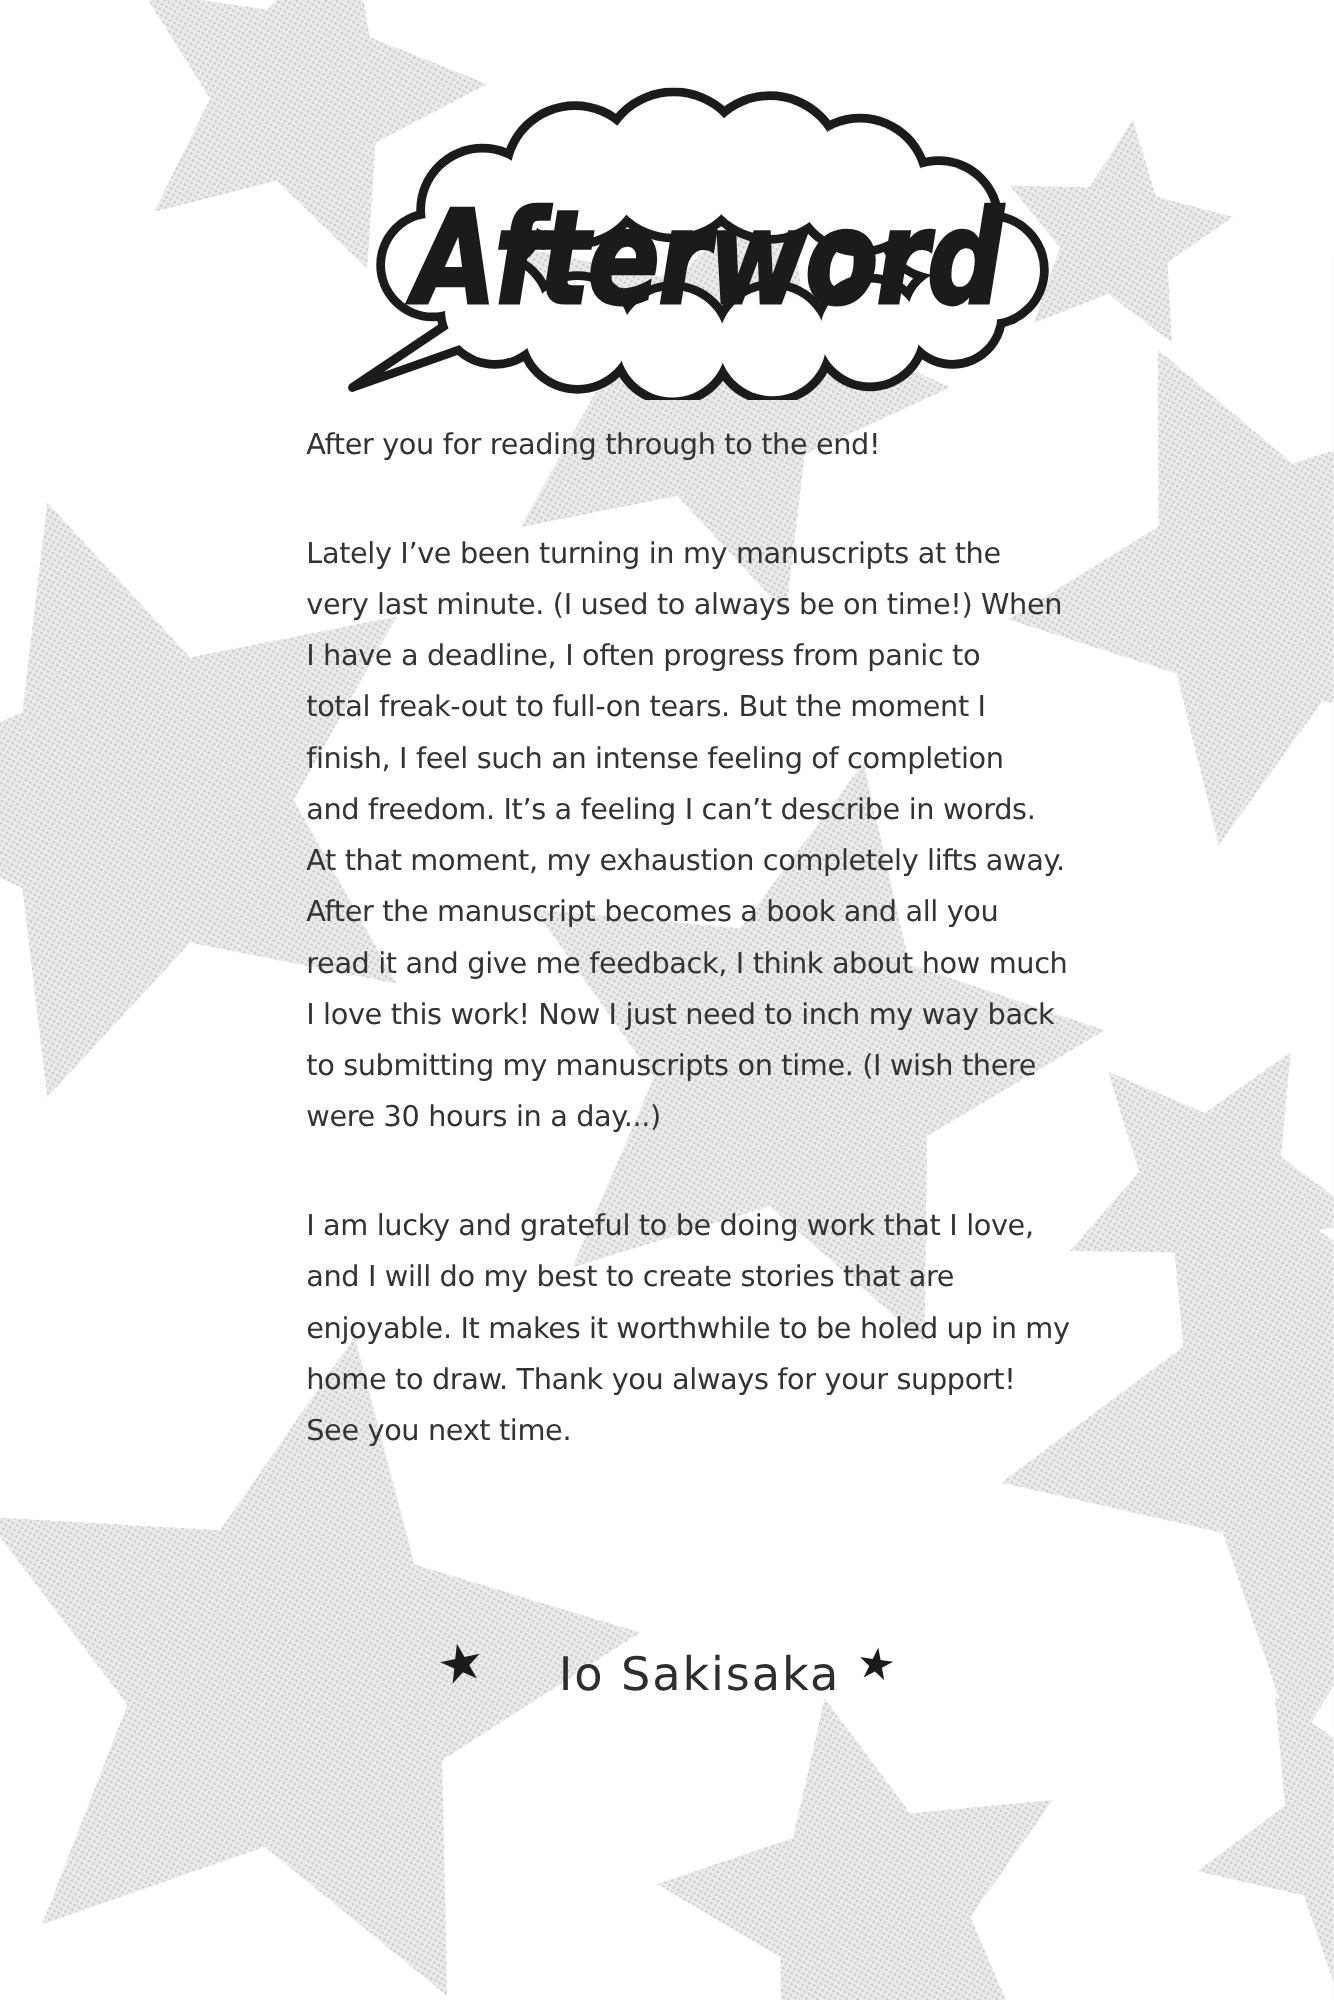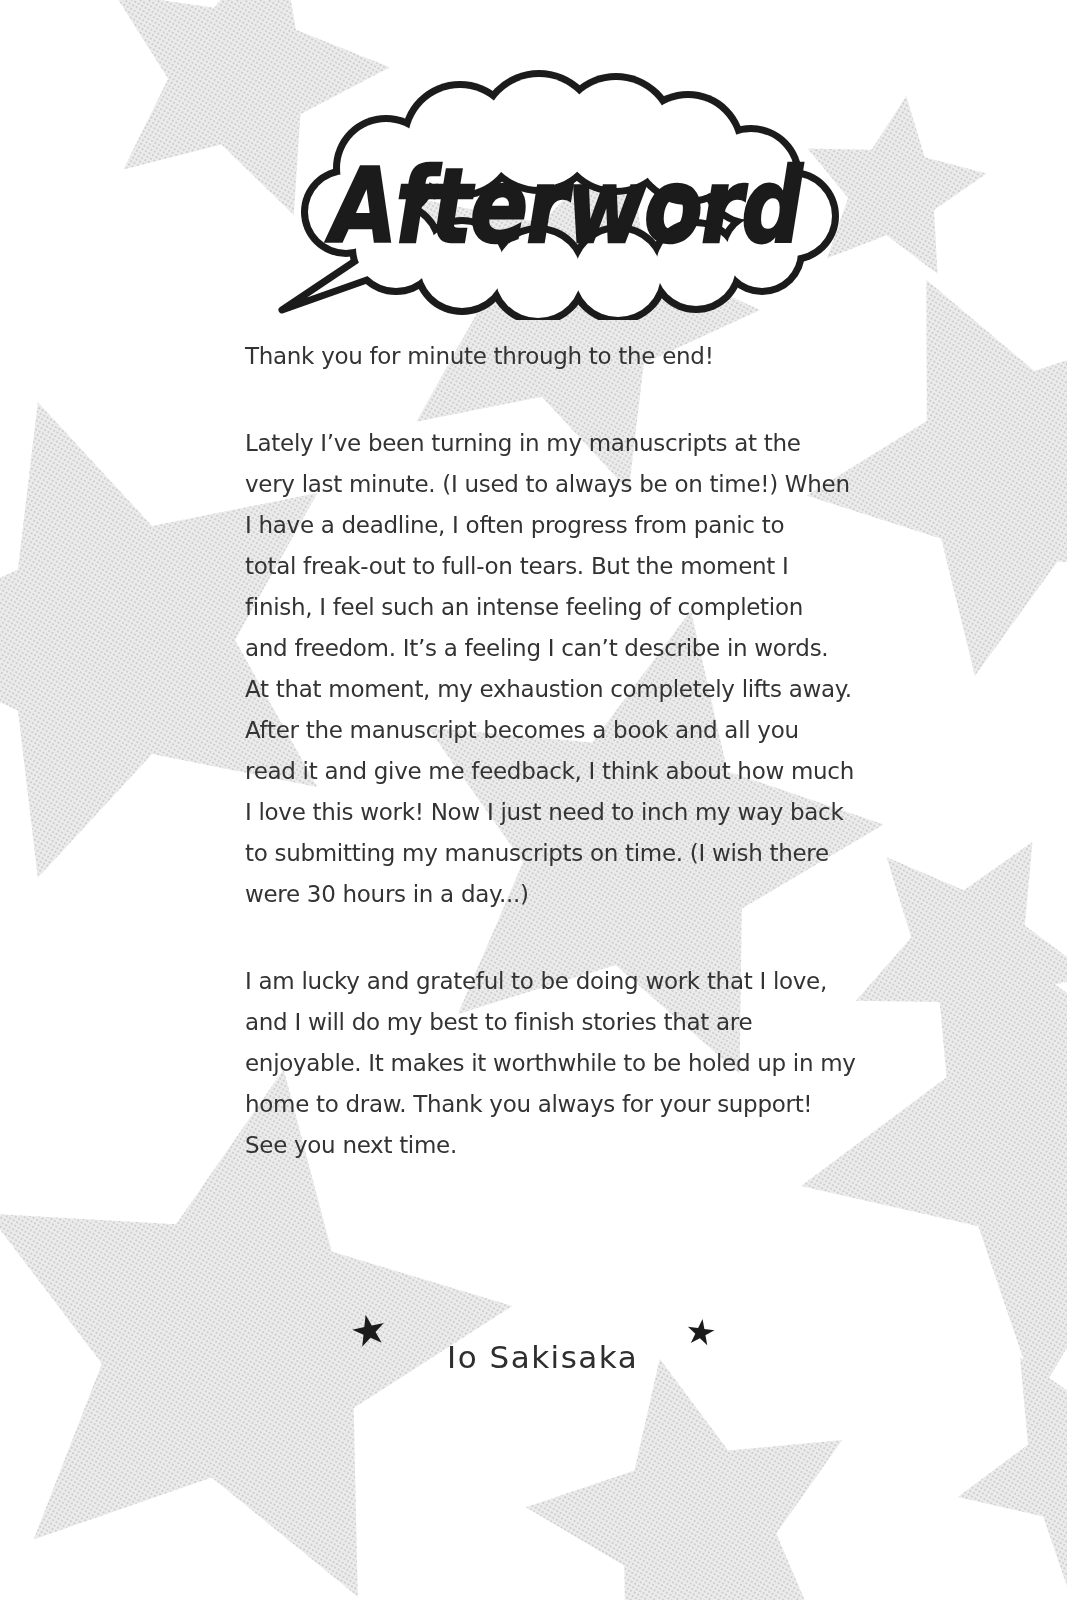--- a/index.html
+++ b/index.html
@@ -41,21 +41,21 @@
     color:var(--text);
     font-size:23px;line-height:41px;letter-spacing:-0.3px;
   }
   .body-text p{margin:0 0 46px 0;white-space:pre-line;}
   .signature{position:absolute;left:0;top:0;width:1067px;height:120px;z-index:2;}
   .sig-star{position:absolute;color:var(--outline);}
   .sig-star.left{left:350px;top:1306px;font-size:42px;transform:rotate(-12deg);}
   .sig-star.right{left:685px;top:1312px;font-size:35px;transform:rotate(8deg);}
   .sig-name{
     position:absolute;left:447px;top:1318px;
-    color:var(--signature);font-size:31px;letter-spacing:1.5px;margin-top:21px;
+    color:var(--signature);font-size:37px;letter-spacing:1.5px;
   }
 </style>
 </head>
 <body>
 
 <div class="page">
 
   <svg class="stars-layer" width="1067" height="1600" viewBox="0 0 1067 1600">
     <defs>
       <pattern id="halftone-pattern" width="4" height="4" patternUnits="userSpaceOnUse" patternTransform="rotate(30)">
@@ -110,35 +110,35 @@
         <circle cx="274" cy="205" r="43"></circle>
         <circle cx="198" cy="196" r="42"></circle>
         <circle cx="132" cy="178" r="40"></circle>
       </g>
       <text class="title-text" x="302" y="172" text-anchor="middle" textLength="470" lengthAdjust="spacingAndGlyphs">Afterword</text>
     </svg>
   </div>
 
   <div class="body-text">
 
-  <p class="para">Thank you for minute through to the end!</p>
+  <p class="para">After you for reading through to the end!</p>
       <p class="para">Lately I’ve been turning in my manuscripts at the
 very last minute. (I used to always be on time!) When
 I have a deadline, I often progress from panic to
 total freak-out to full-on tears. But the moment I
 finish, I feel such an intense feeling of completion
 and freedom. It’s a feeling I can’t describe in words.
 At that moment, my exhaustion completely lifts away.
 After the manuscript becomes a book and all you
 read it and give me feedback, I think about how much
 I love this work! Now I just need to inch my way back
 to submitting my manuscripts on time. (I wish there
 were 30 hours in a day...)</p>
       <p class="para">I am lucky and grateful to be doing work that I love,
-and I will do my best to finish stories that are
+and I will do my best to create stories that are
 enjoyable. It makes it worthwhile to be holed up in my
 home to draw. Thank you always for your support!
 See you next time.</p>
     </div>
 
   <div class="signature">
     <span class="sig-star left">★</span>
     <span class="sig-name">Io Sakisaka</span>
     <span class="sig-star right">★</span>
   </div>

